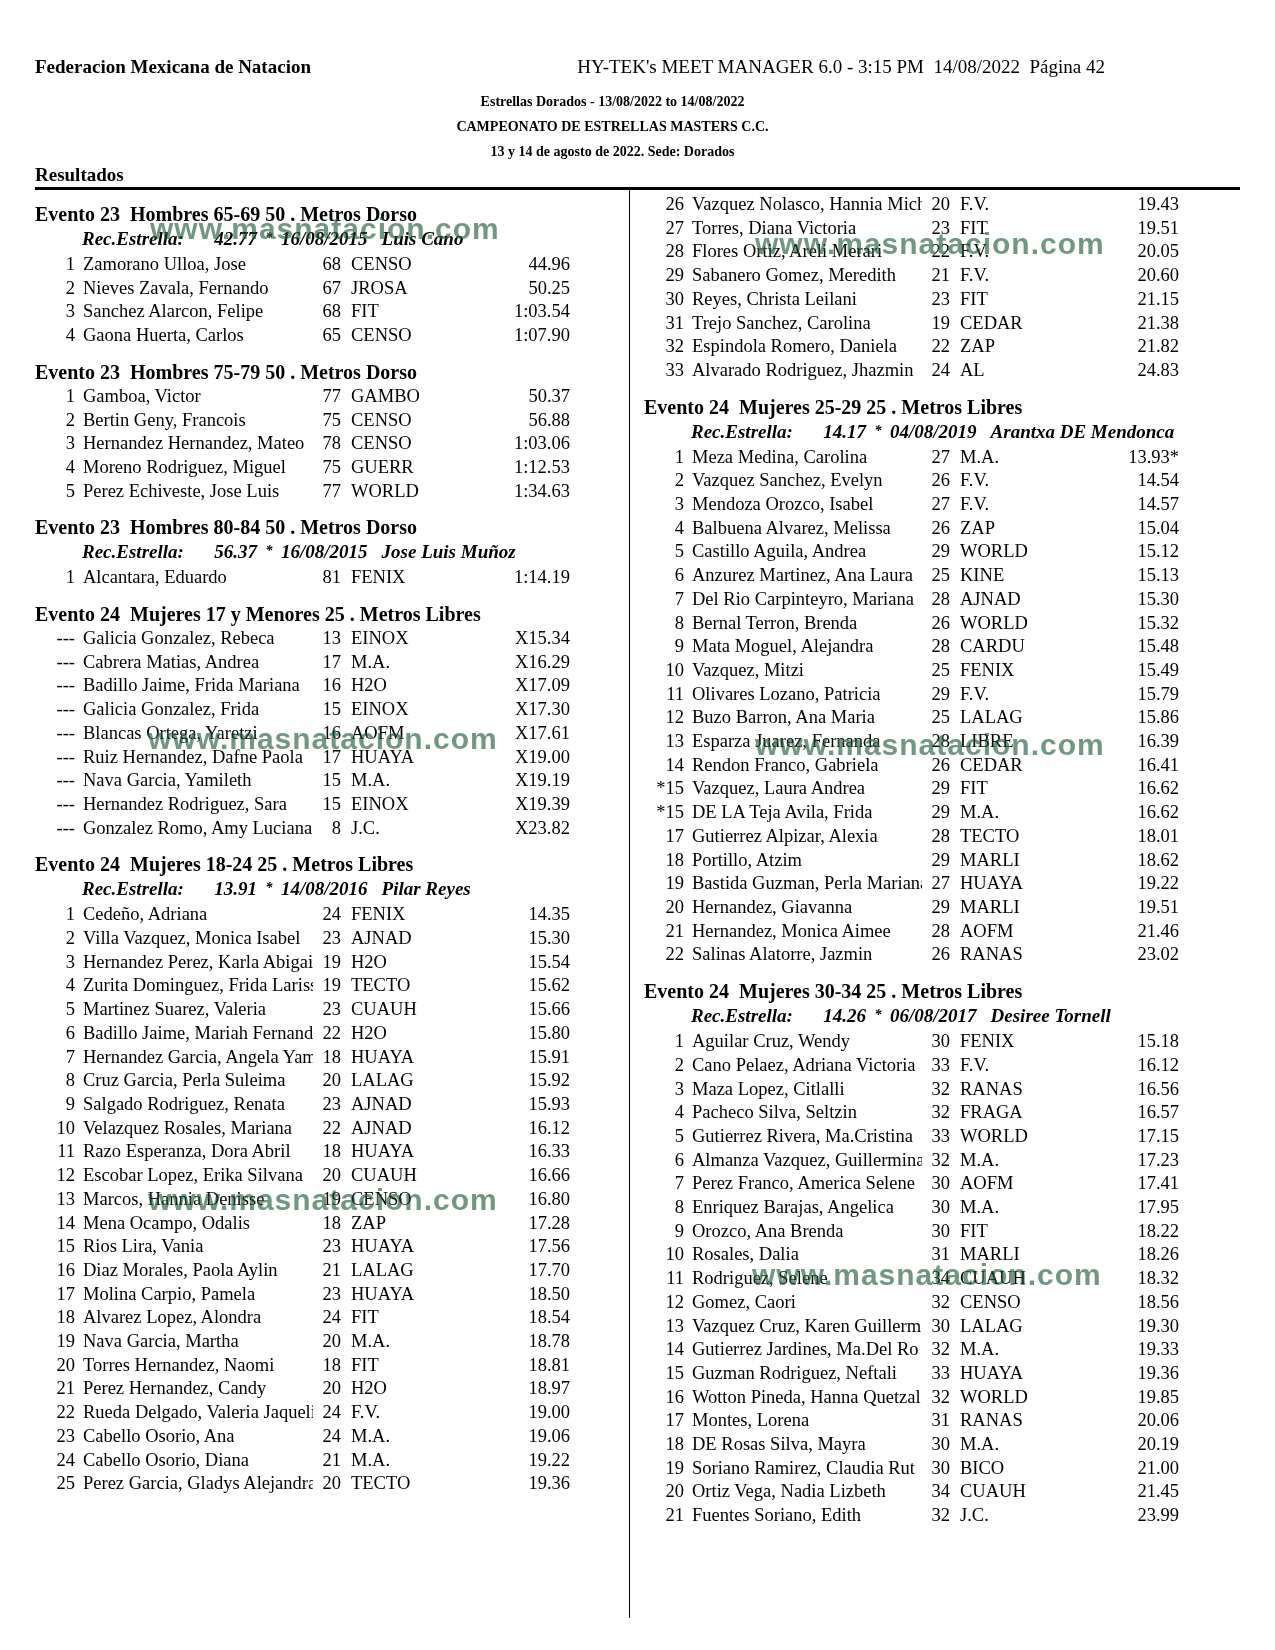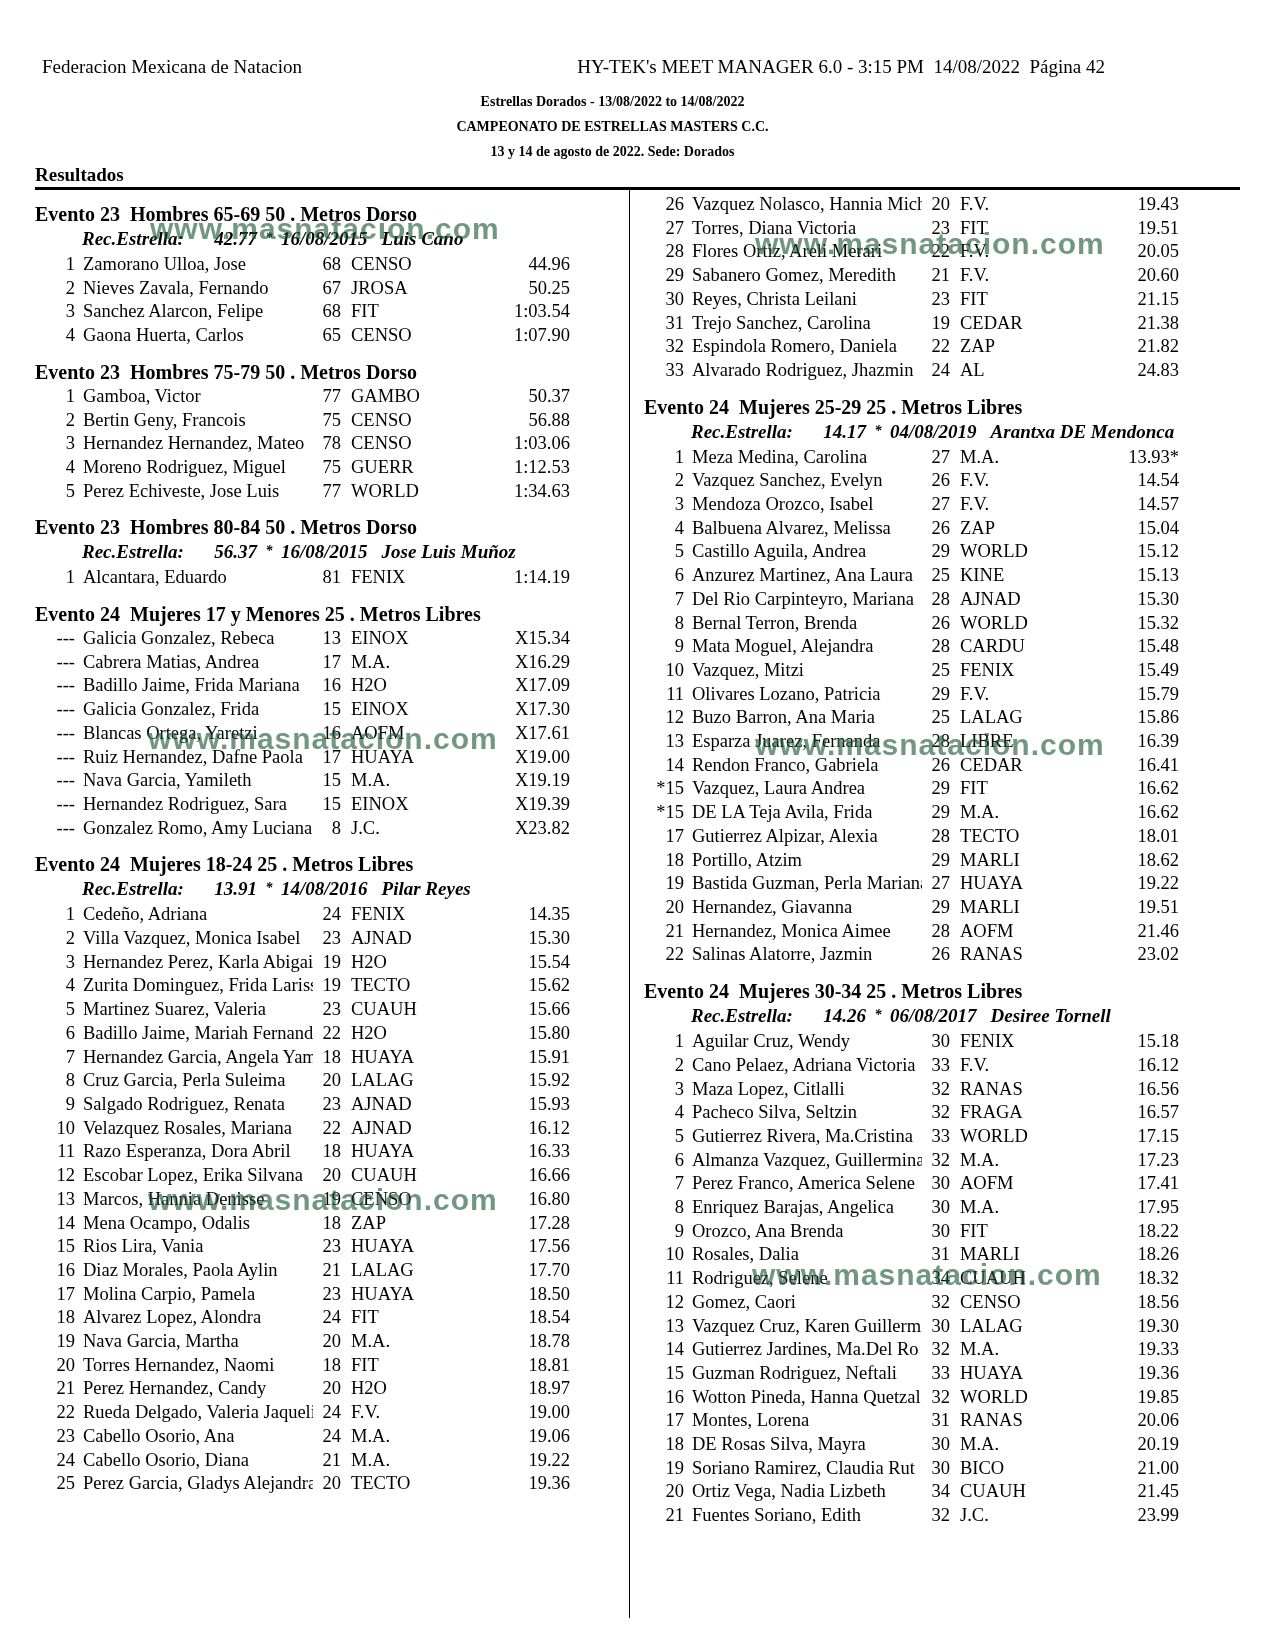--- a/index.html
+++ b/index.html
@@ -3,21 +3,21 @@
 <meta charset="utf-8">
 <style>
   html,body{margin:0;padding:0;}
   body{
     width:1275px;height:1650px;background:#ffffff;color:#000;
     font-family:"Liberation Serif", serif;
     position:relative;overflow:hidden;
   }
   .page{padding:56px 35px 0 35px;position:relative;}
   .hdr-row{position:relative;height:28px;font-size:19px;}
-  .hdr-org{position:absolute;left:7px;top:0;}
+  .hdr-org{position:absolute;left:0;top:0;font-weight:bold;}
   .hdr-mgr{position:absolute;right:135px;top:0;white-space:pre;text-align:center;}
   .hdr-center{width:1155px;text-align:center;font-weight:bold;font-size:14px;line-height:25px;}
   .hdr-center.first{margin-top:5px;}
   .results-heading{width:1155px;text-align:left;font-weight:bold;font-size:19px;line-height:22px;font-family:Liberation Serif, serif;}
   .rule{width:1205px;border-top:3px solid #000;margin-top:1px;}
   .columns{display:flex;align-items:flex-start;min-height:1428px;}
   .col-left{width:595px;border-right:1px solid #000;padding-right:60px;box-sizing:border-box;align-self:stretch;}
   .col-right{flex:1;padding-left:14px;max-width:560px;}
   .event{margin-top:11px;}
   .event.cont{margin-top:3px;}

